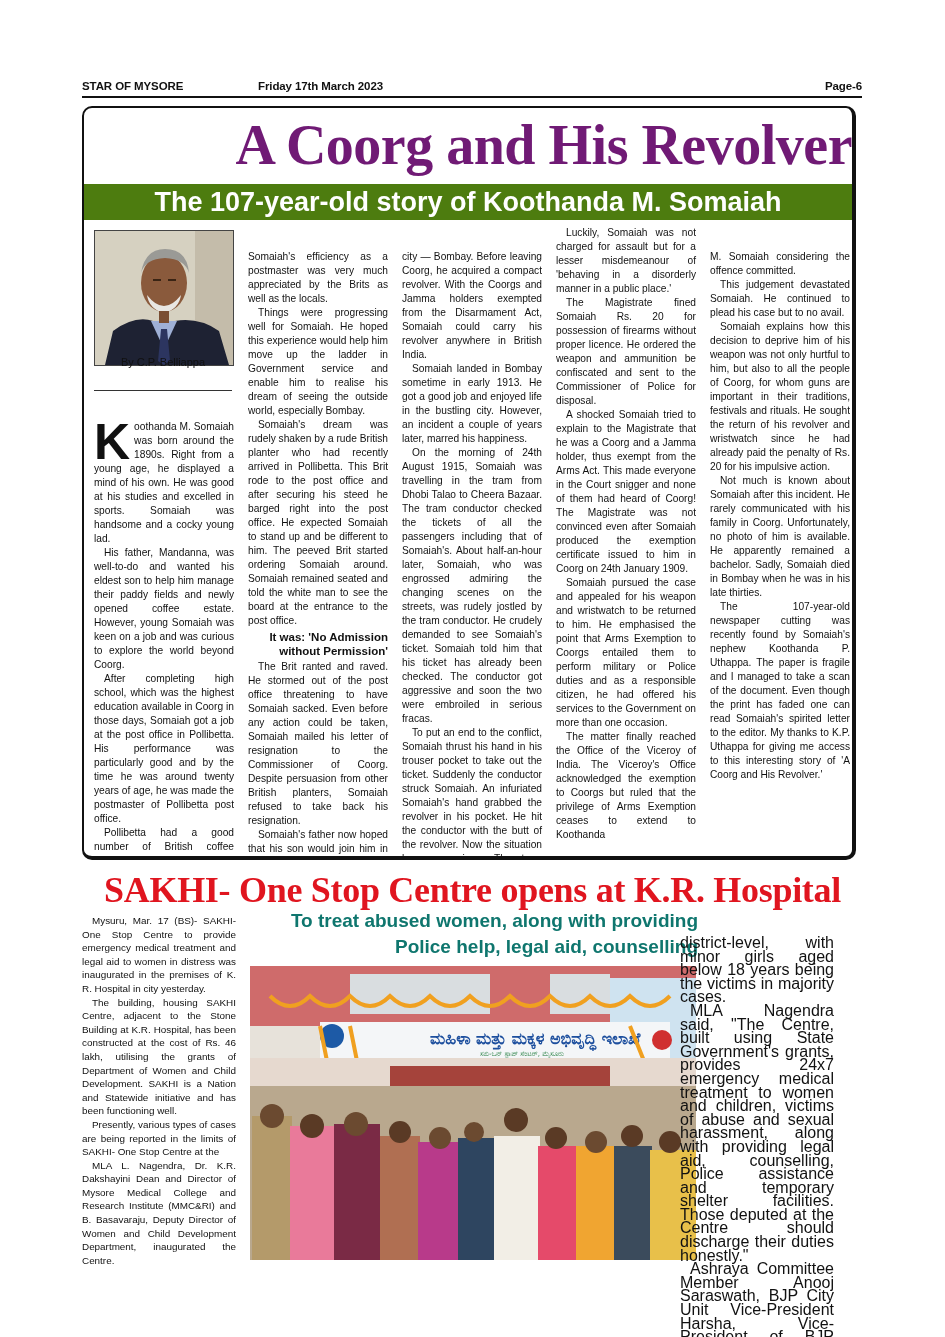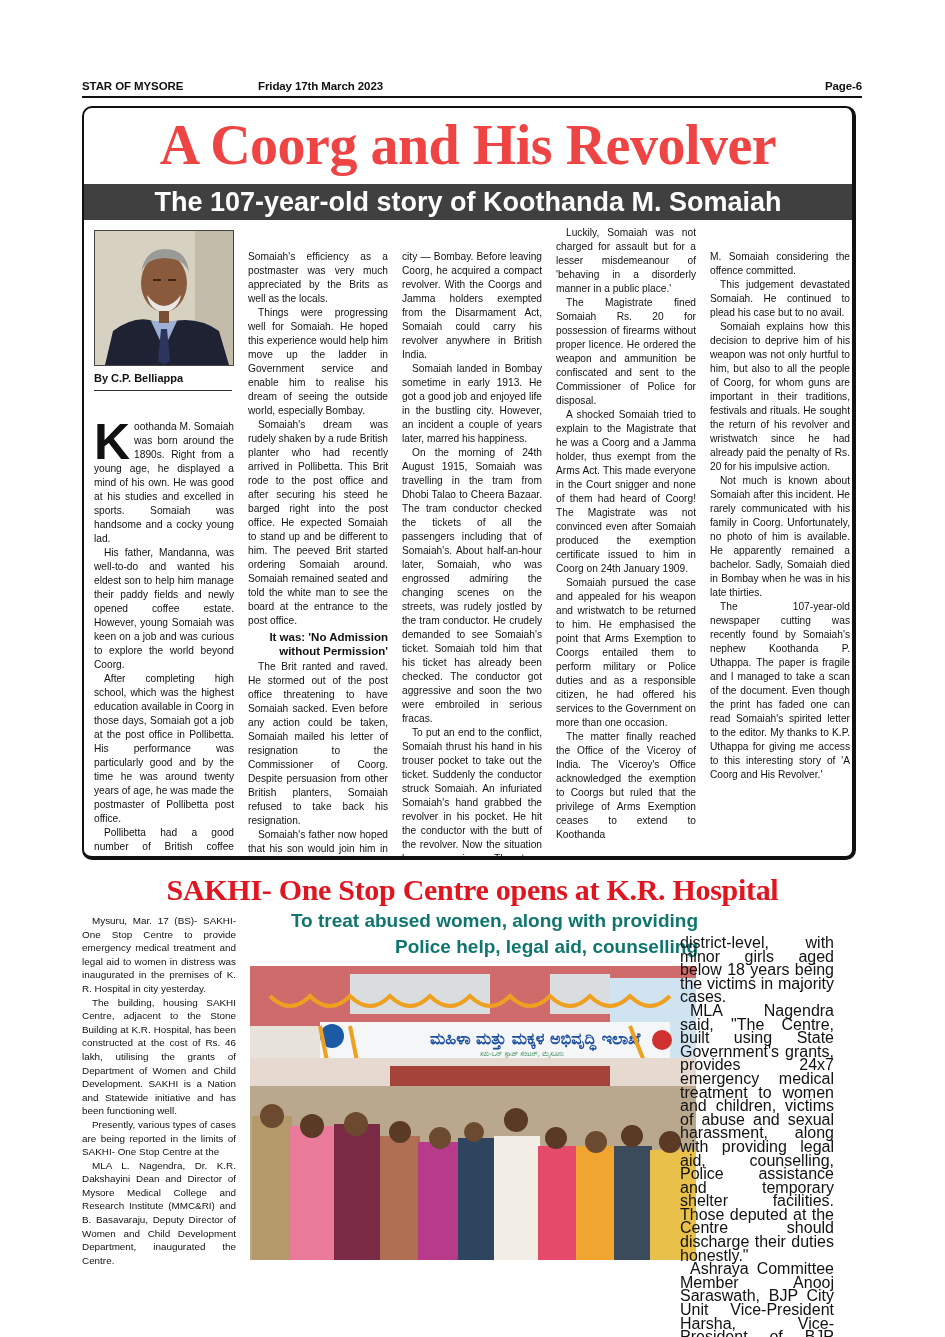--- a/index.html
+++ b/index.html
@@ -4,35 +4,35 @@
 <style>
   html, body { margin:0; padding:0; background:#ffffff; }
   body { width:945px; height:1337px; position:relative; overflow:hidden; font-family:"Liberation Sans", sans-serif; color:#111; }
   .masthead { position:absolute; left:82px; top:78px; width:780px; height:18px; font-family:"Liberation Sans", sans-serif; font-weight:bold; font-size:11.5px; letter-spacing:-0.1px; }
   .masthead .paper { position:absolute; left:0; top:2px; }
   .masthead .date { position:absolute; left:158px; top:2px;padding-left:18px; }
   .masthead .page { position:absolute; right:0; top:2px; }
   .rule { position:absolute; left:82px; top:96px; width:780px; height:2px; background:#111; }
 
   .feature-box { position:absolute; left:82px; top:106px; width:774px; height:754px; border:2px solid #111; border-right-width:4px; border-bottom-width:4px; border-radius:10px; box-sizing:border-box; overflow:hidden; }
-  .headline { position:absolute; left:0; top:6px; width:100%; text-align:center; font-family:"Liberation Serif", serif; font-weight:bold; color:#ef4444; font-size:56px; line-height:62px; letter-spacing:-0.5px; transform:scaleX(1.0); }
-  .subhead-bar { position:absolute; left:0; top:76px; width:100%; height:36px; background:#404040; color:#fff; text-align:center; font-family:"Liberation Sans", sans-serif; font-weight:bold; font-size:27px; line-height:36px; }
+  .headline { position:absolute; left:0; top:6px; width:100%; text-align:right; font-family:"Liberation Serif", serif; font-weight:bold; color:#701a75; font-size:56px; line-height:62px; letter-spacing:-0.5px; transform:scaleX(1.0); }
+  .subhead-bar { position:absolute; left:0; top:76px; width:100%; height:36px; background:#4d7c0f; color:#fff; text-align:center; font-family:"Liberation Sans", sans-serif; font-weight:bold; font-size:27px; line-height:36px; }
 
   .col { position:absolute; font-size:10.2px; line-height:14px; text-align:justify; hyphens:manual; }
   .col p { margin:0; text-indent:10px; }
   .col p.noindent { text-indent:0;margin-top:24px; }
   .col .crosshead { text-align:right; font-weight:bold; font-size:11.5px; line-height:14px; text-indent:0; margin:2px 0 2px; }
 
   .author-photo { position:absolute; left:10px; top:122px; width:138px; height:134px; border:1px solid #444; background:linear-gradient(160deg,#d9d5c6 0%,#cfc9b8 40%,#b8b0a0 100%); overflow:hidden; }
   .author-photo svg { width:100%; height:100%; display:block; }
-  .byline { position:absolute; left:10px; top:264px; width:138px; text-align:left; font-weight:bold; font-size:11px; }
+  .byline { position:absolute; left:10px; top:248px; width:138px; text-align:center; font-weight:normal; font-size:11px; }
   .byline-rule { position:absolute; left:10px; top:282px; width:138px; height:1px; background:#333; }
   .dropcap { float:left; font-family:"Liberation Sans", sans-serif; font-weight:bold; font-size:50px; line-height:40px; margin:2px 4px 0 0; color:#111; }
 
-  .sakhi-headline { position:absolute; left:80px; top:868px; width:785px; text-align:center; font-family:"Liberation Serif", serif; font-weight:bold; color:#e0151f; font-size:30px; line-height:44px; letter-spacing:-0.3px; }
+  .sakhi-headline { position:absolute; left:80px; top:868px; width:785px; text-align:center; font-family:"Liberation Serif", serif; font-weight:bold; color:#e0151f; font-size:36px; line-height:44px; letter-spacing:-0.3px; }
   .sakhi-sub { position:absolute; left:248px; top:908px; width:450px; text-align:right; font-family:"Liberation Sans", sans-serif; font-weight:bold; font-size:19px; line-height:26px; color:#0f766e; }
   .sakhi-photo { position:absolute; left:250px; top:966px; width:446px; height:294px; overflow:hidden; background:#c9b9a3; }
   .sakhi-photo svg { display:block; width:100%; height:100%; }
 </style>
 </head>
 <body>
 
 <div class="masthead">
   <span class="paper">STAR OF MYSORE</span>
   <span class="date">Friday 17th March 2023</span>

